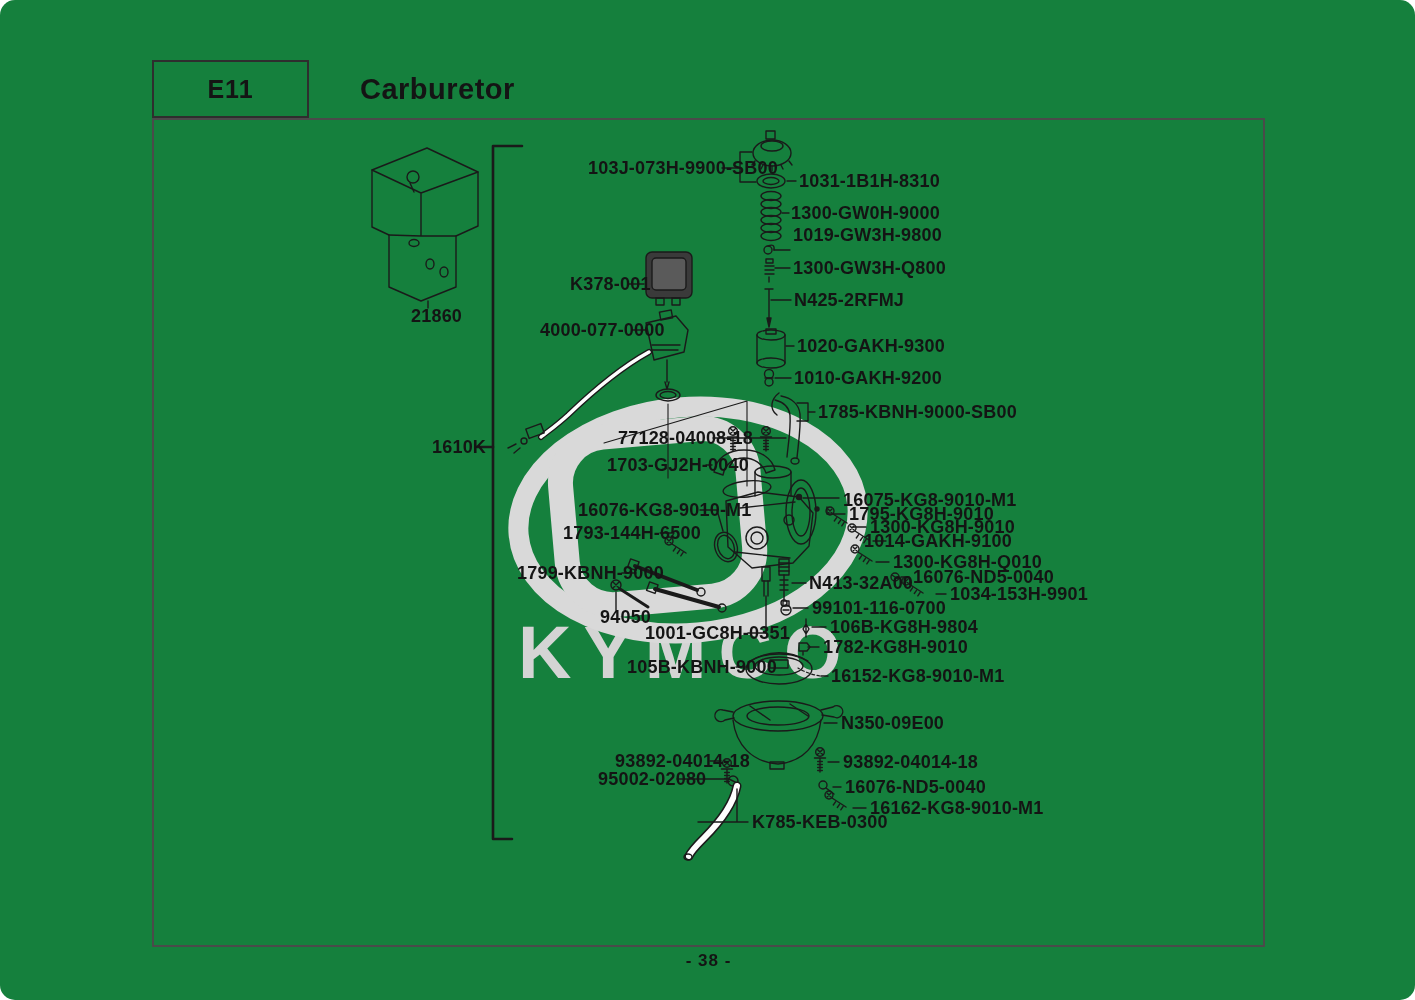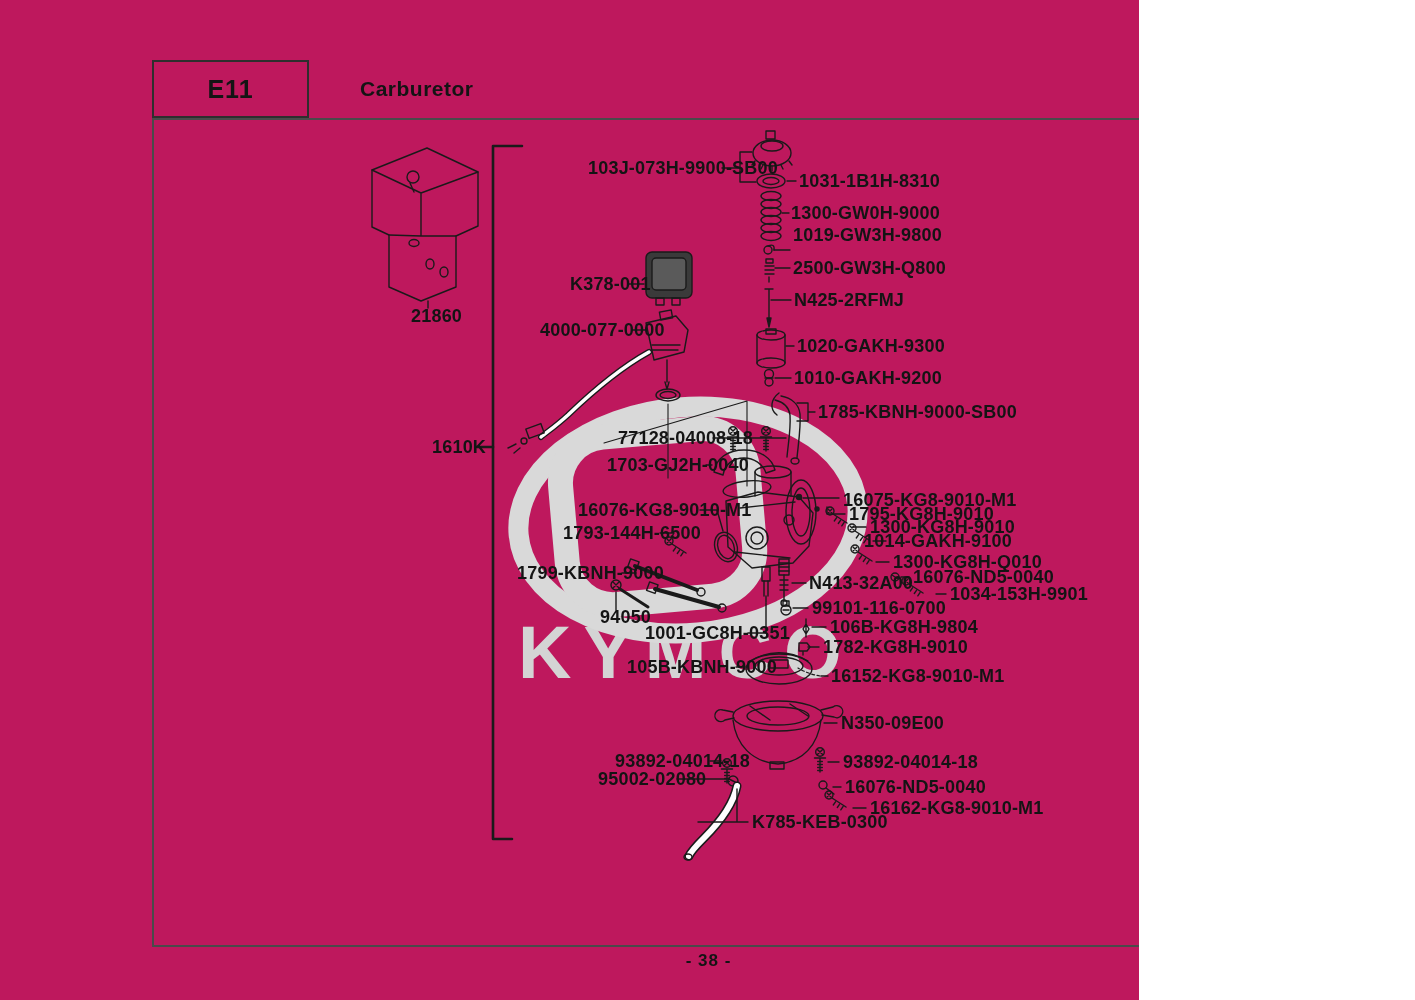--- a/index.html
+++ b/index.html
@@ -1,22 +1,22 @@
 <!DOCTYPE html>
 <html><head>
 <meta charset="utf-8">
 <style>
   html,body{margin:0;padding:0;background:#ffffff;}
-  .page{position:relative;width:1139px;height:1000px;background:#be185d;overflow:hidden;
-        font-family:"Liberation Sans",sans-serif;color:#141414;}
+  .page{position:relative;width:1415px;height:1000px;background:#15803d;overflow:hidden;
+        font-family:"Liberation Sans",sans-serif;color:#141414;border-radius:15px;}
   .hdr-code-box{position:absolute;left:152px;top:60px;width:157px;height:58px;
         border:2px solid #2e2e2e;box-sizing:border-box;text-align:center;}
   .hdr-code{font-weight:bold;font-size:25px;line-height:54px;letter-spacing:1px;}
   .hdr-title{position:absolute;left:360px;top:60px;height:58px;line-height:58px;
-        font-weight:bold;font-size:21px;letter-spacing:0.5px;}
+        font-weight:bold;font-size:29px;letter-spacing:0.5px;}
   .main-box{position:absolute;left:152px;top:118px;width:1113px;height:829px;
         border:2px solid #4a4a4a;box-sizing:border-box;background:transparent;}
   .footer{position:absolute;left:152px;top:951px;width:1113px;text-align:center;
         font-weight:bold;font-size:17px;letter-spacing:1px;}
   .watermark-text{position:absolute;left:518px;top:610px;font-weight:bold;font-size:74px;
         letter-spacing:12px;color:#d4d4d4;z-index:1;}
   .diagram{position:absolute;left:0;top:0;z-index:2;pointer-events:none;}
   .lbl{position:absolute;transform:translateY(-50%);font-weight:bold;font-size:18px;
         line-height:1;white-space:nowrap;letter-spacing:0.2px;z-index:3;}
 </style>
@@ -317,21 +317,21 @@
         <circle cx="524" cy="441" r="3"></circle>
         <path d="M516,444 l-8,4 M520,448 l-6,5"></path>
       </g>
     </g>
   </svg>
 
   <div class="lbl" style="left:588px;top:168px">103J-073H-9900-SB00</div>
   <div class="lbl" style="left:799px;top:181px">1031-1B1H-8310</div>
   <div class="lbl" style="left:791px;top:213px">1300-GW0H-9000</div>
   <div class="lbl" style="left:793px;top:235px">1019-GW3H-9800</div>
-  <div class="lbl" style="left:793px;top:268px">2500-GW3H-Q800</div>
+  <div class="lbl" style="left:793px;top:268px">1300-GW3H-Q800</div>
   <div class="lbl" style="left:794px;top:300px">N425-2RFMJ</div>
   <div class="lbl" style="left:797px;top:346px">1020-GAKH-9300</div>
   <div class="lbl" style="left:794px;top:378px">1010-GAKH-9200</div>
   <div class="lbl" style="left:818px;top:412px">1785-KBNH-9000-SB00</div>
   <div class="lbl" style="left:618px;top:438px">77128-04008-18</div>
   <div class="lbl" style="left:607px;top:465px">1703-GJ2H-0040</div>
   <div class="lbl" style="left:843px;top:500px">16075-KG8-9010-M1</div>
   <div class="lbl" style="left:849px;top:514px">1795-KG8H-9010</div>
   <div class="lbl" style="left:870px;top:527px">1300-KG8H-9010</div>
   <div class="lbl" style="left:864px;top:541px">1014-GAKH-9100</div>

